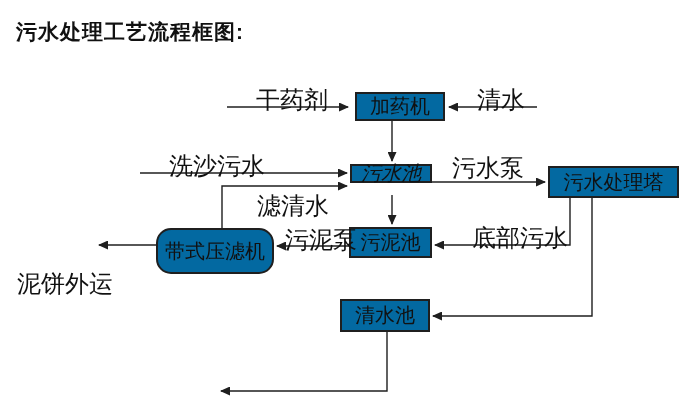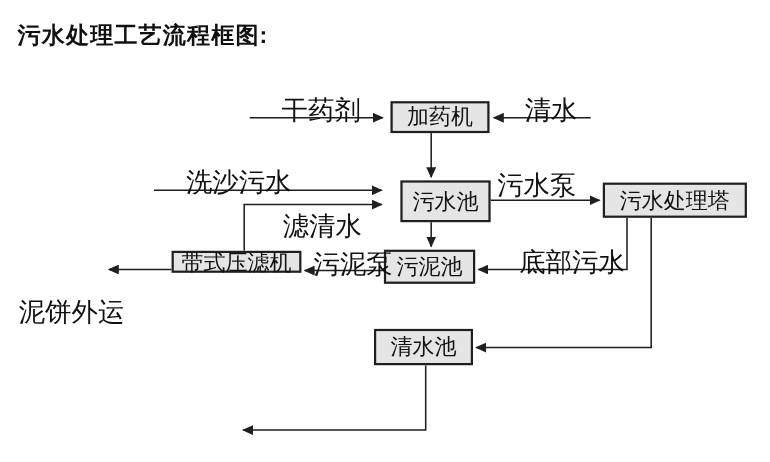--- a/index.html
+++ b/index.html
@@ -23,21 +23,21 @@
   }
   svg.wires {
     position: absolute;
     left: 0; top: 0;
     width: 700px; height: 420px;
   }
   .node {
     position: absolute;
     box-sizing: border-box;
     border: 2px solid #1f1f1f;
-    background: #e5e5e5;
+    background: #0369a1;
     display: flex;
     align-items: center;
     justify-content: center;
     font-size: 20px;
     white-space: nowrap;
     z-index: 2;
   }
   .edge-label {
     position: absolute;
     font-size: 24px;
@@ -70,27 +70,27 @@
       <path d="M570,198 L570,245 L435,245" marker-end="url(#arr)"></path>
       <path d="M349,246 L277,246" marker-end="url(#arr)"></path>
       <path d="M156,245 L99,245" marker-end="url(#arr)"></path>
       <path d="M592,198 L592,316 L433,316" marker-end="url(#arr)"></path>
       <path d="M387,332 L387,391 L221,391" marker-end="url(#arr)"></path>
     </g>
   </svg>
 
   <div class="node" style="left:355px; top:92px; width:90px; height:29px;">加药机</div>
 
-  <div class="node" style="left:364px; top:164px; width:82px; height:38px;">污水池</div>
+  <div class="node" style="left:350px; top:164px; width:82px; height:19px;font-style:italic;">污水池</div>
 
   <div class="node" style="left:548px; top:166px; width:131px; height:32px;">污水处理塔</div>
 
   <div class="node" style="left:349px; top:227px; width:83px; height:31px;">污泥池</div>
 
-  <div class="node" style="left:156px; top:228px; width:118px; height:20px;">带式压滤机</div>
+  <div class="node" style="left:156px; top:228px; width:118px; height:46px;border-radius:15px;">带式压滤机</div>
 
   <div class="node" style="left:340px; top:299px; width:90px; height:33px;">清水池</div>
 
   <div class="edge-label" style="left:256px; top:84px;">干药剂</div>
 
   <div class="edge-label" style="left:477px; top:84px;">清水</div>
 
   <div class="edge-label" style="left:169px; top:150px;">洗沙污水</div>
 
   <div class="edge-label" style="left:257px; top:190px;">滤清水</div>

